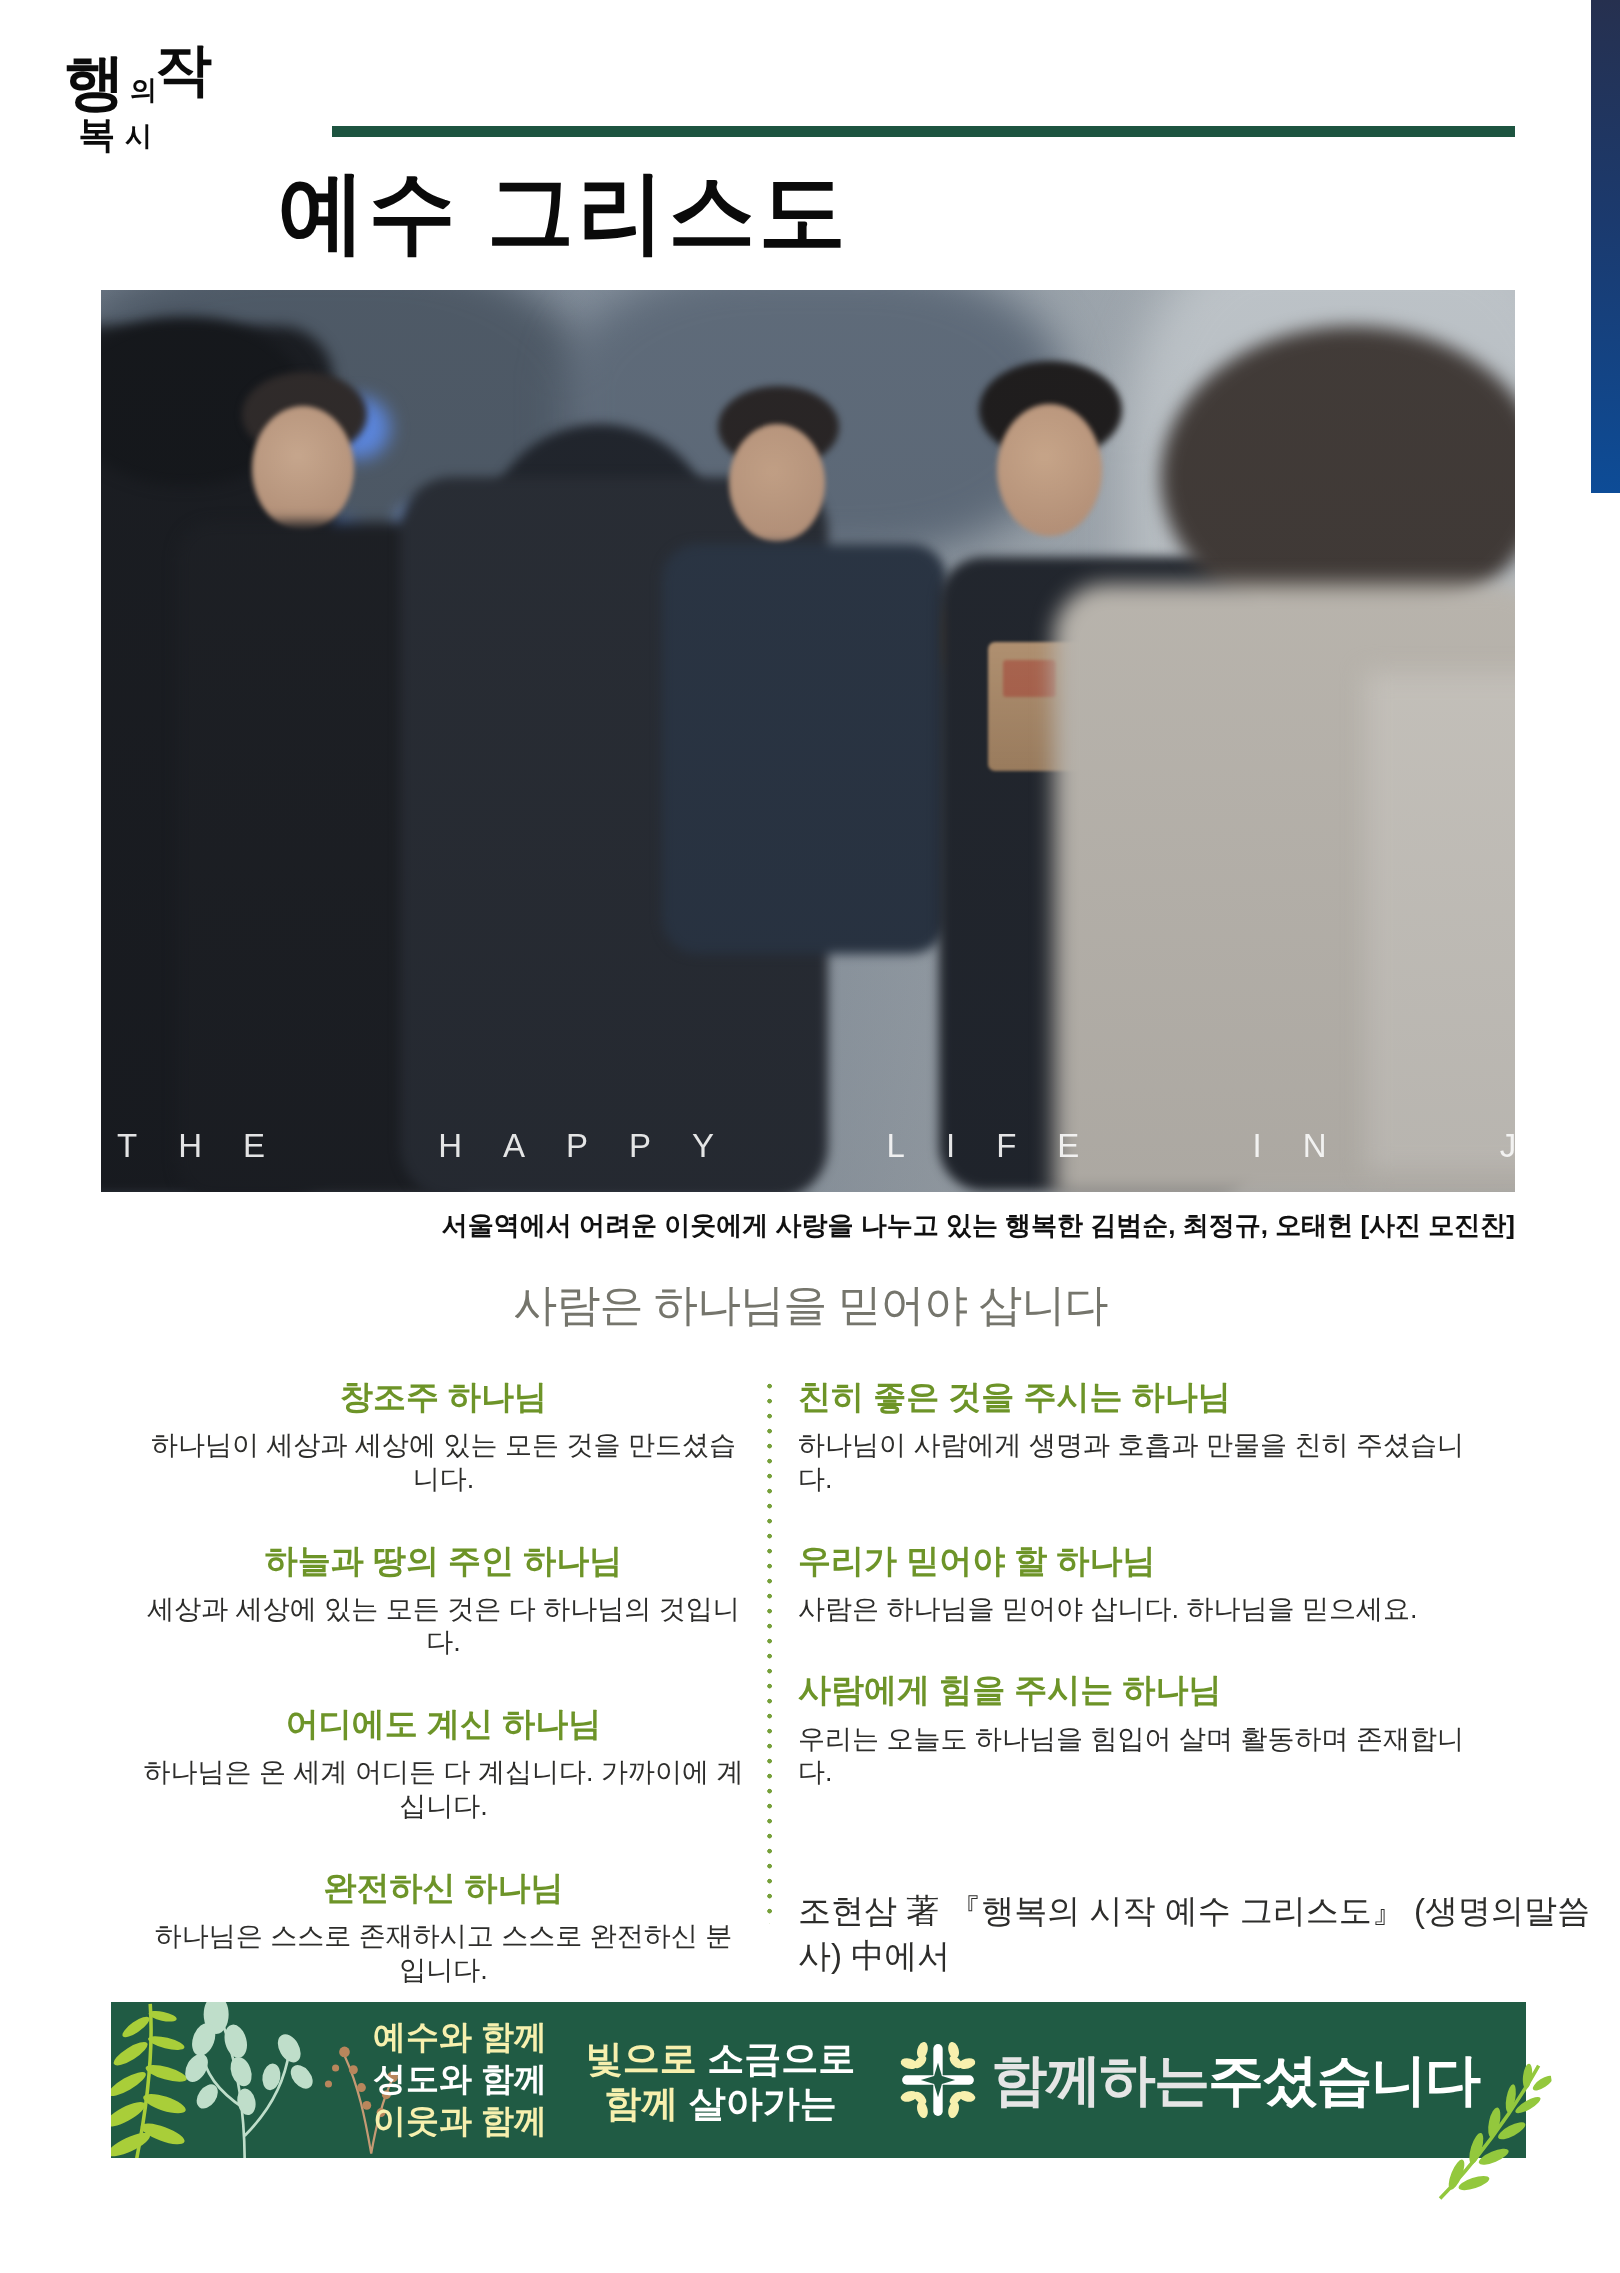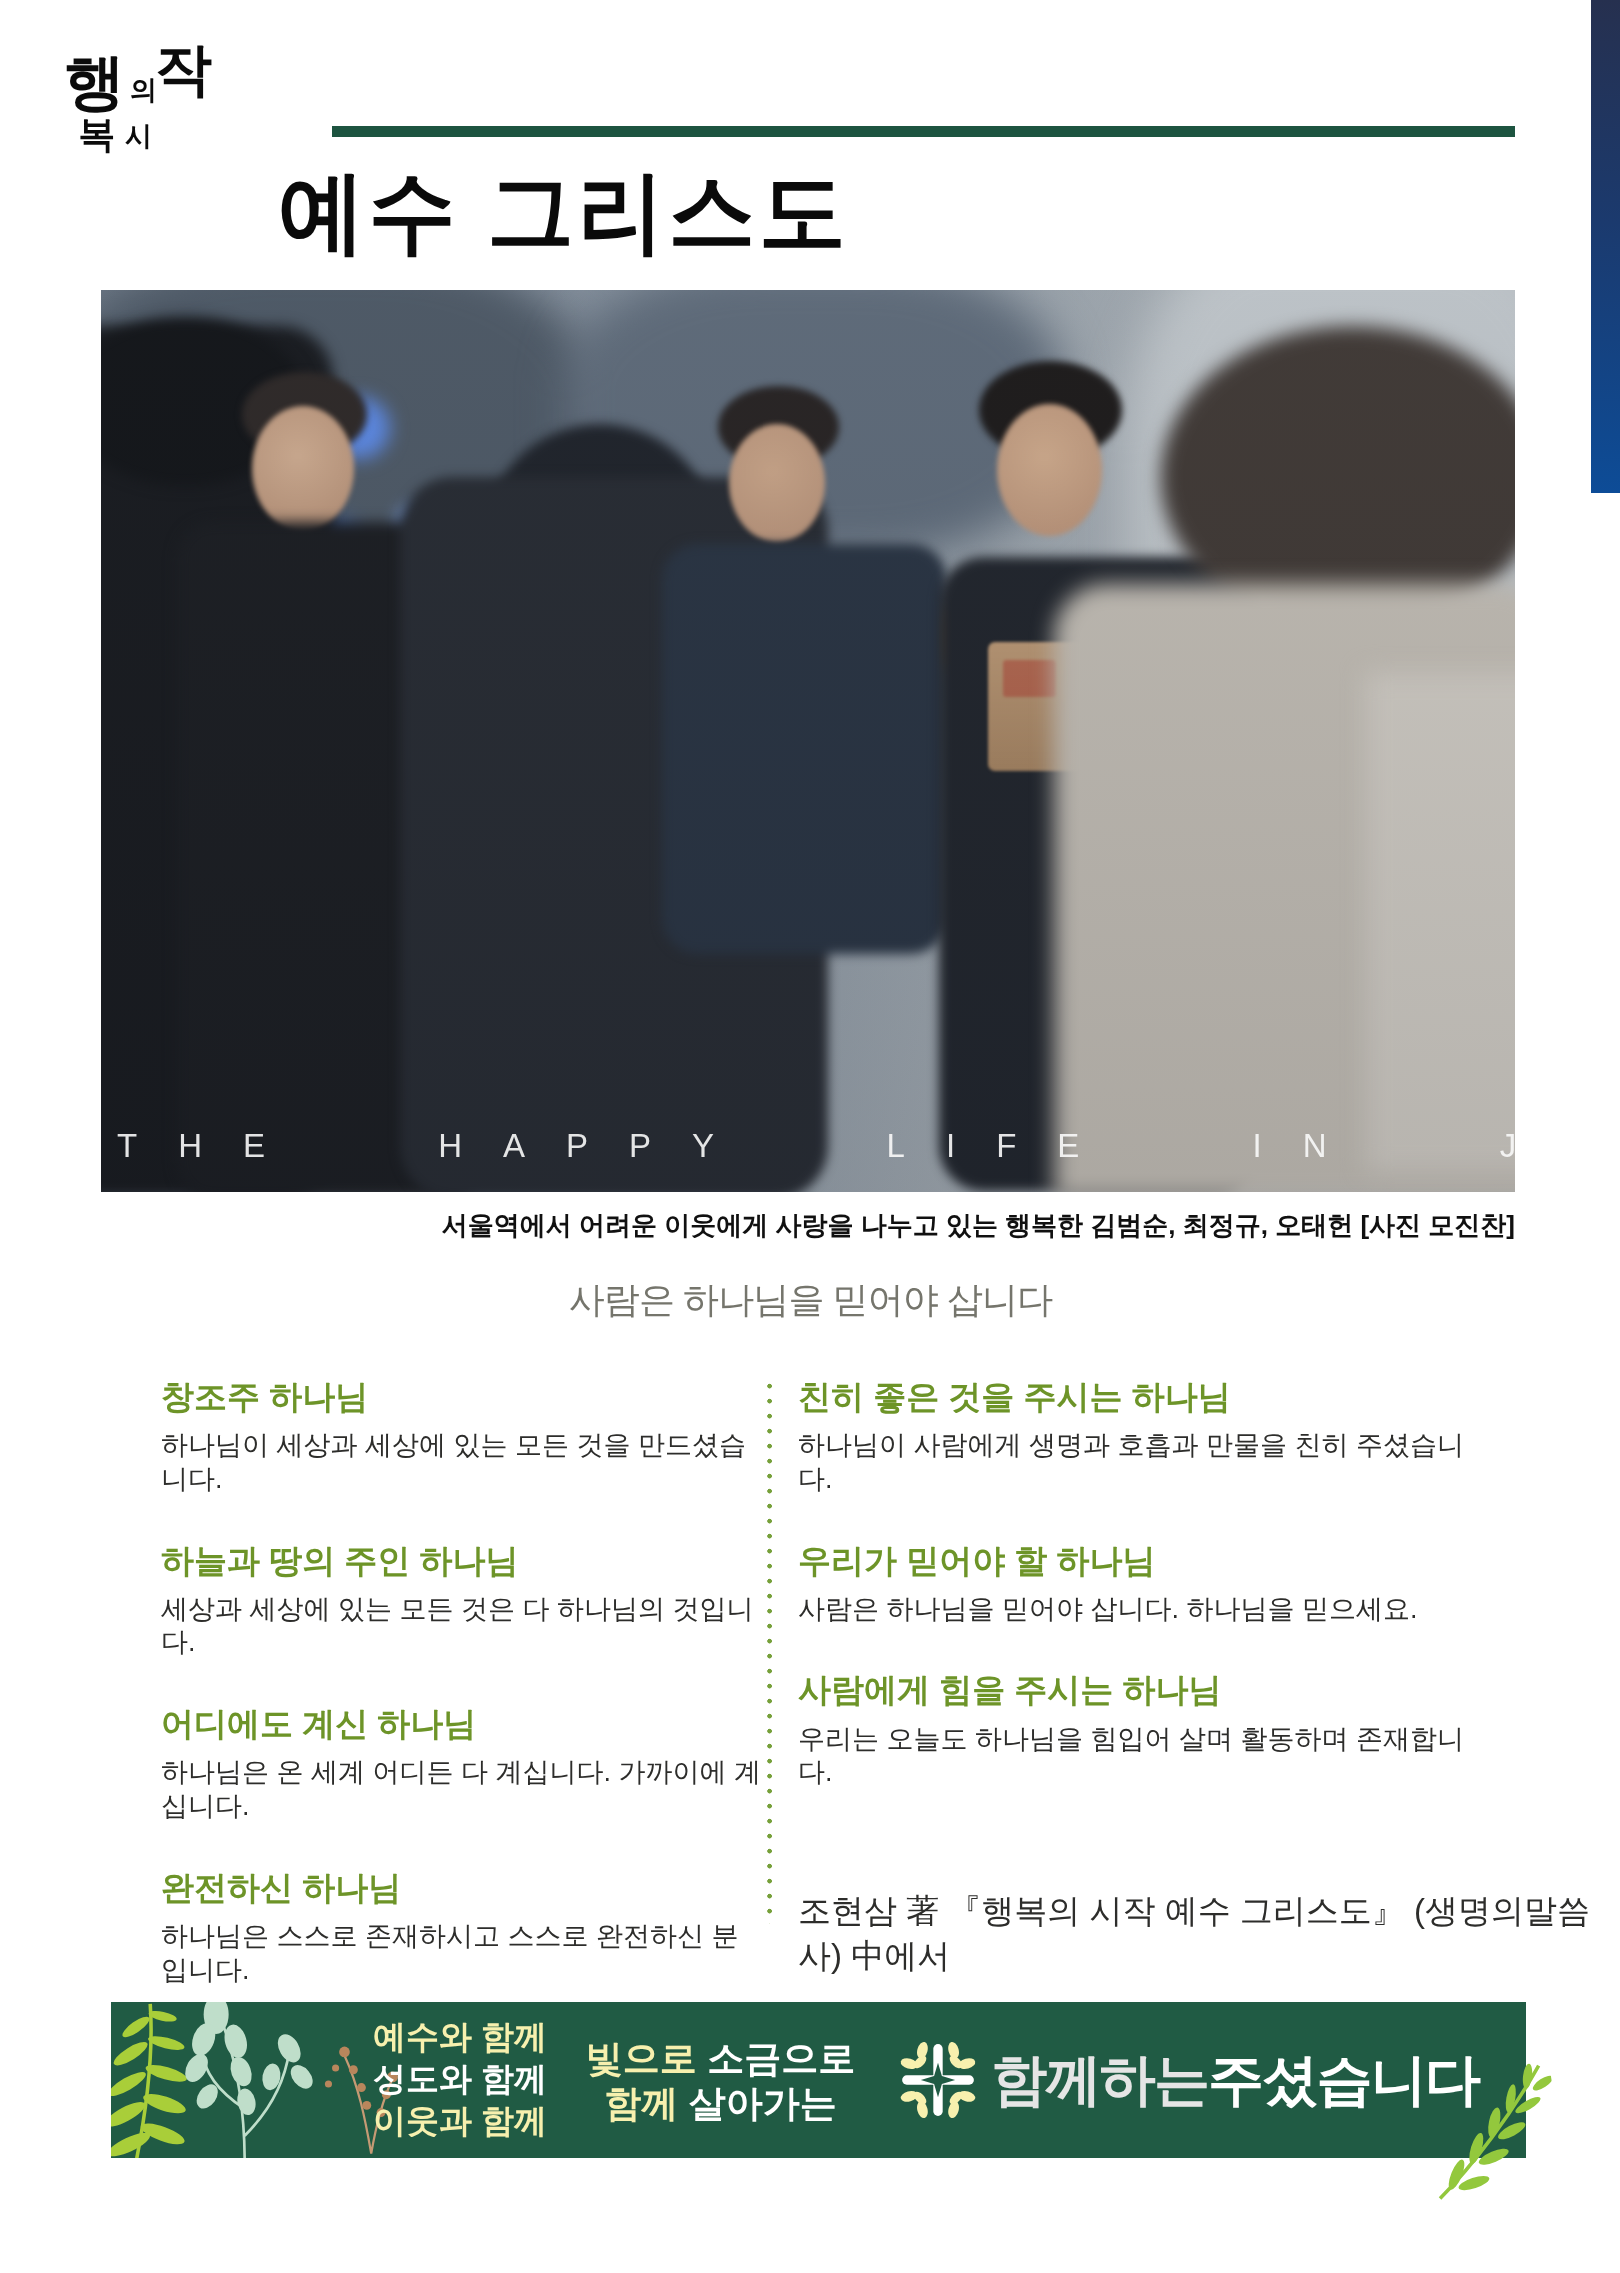--- a/index.html
+++ b/index.html
@@ -55,24 +55,24 @@
   .body-beige{left:953px;top:294px;width:499px;height:615px;background:#c9c2b7;filter:blur(10.7px);border-radius:53px 53px 0 0;}
   .beige-hi{left:1265px;top:383px;width:196px;height:499px;background:#d7d1c7;filter:blur(12.5px);}
   .photo-tint{left:0;top:0;width:100%;height:100%;background:linear-gradient(180deg,rgba(90,105,125,.10),rgba(40,50,65,.18));}
   .photo-overlay-text{left:16px;bottom:27px;width:1390px;font-size:33px;font-weight:400;
     color:rgba(250,250,250,.9);letter-spacing:41px;word-spacing:82px;white-space:nowrap;}
 
   .photo-caption{position:absolute;left:101px;top:1208px;width:1414px;text-align:right;
     font-size:26px;font-weight:600;color:#101010;}
 
   .section-heading{position:absolute;left:0;top:1276px;width:1621px;text-align:center;
-    font-size:36px;font-weight:500;color:#75756c;letter-spacing:-0.9px;}
-
-  
-  .col-left{position:absolute;left:161px;top:1377px;width:601px;text-align:left;}
+    font-size:44px;font-weight:500;color:#75756c;letter-spacing:-0.9px;}
+
+  
+  .col-left{position:absolute;left:143px;top:1377px;width:601px;text-align:center;}
   .col-right{position:absolute;left:798px;top:1377px;width:686px;text-align:left;}
   .doc-item{margin:0 0 44px 0;}
   .doc-item h3{margin:0 0 12.5px 0;font-size:33px;font-weight:700;color:#6d9428;line-height:1.2;}
   .doc-item p{margin:0;font-size:27px;font-weight:400;color:#2d2d2b;line-height:1.25;}
   .divider{position:absolute;left:767px;top:1379px;width:5.3px;height:545px;
     background-image:radial-gradient(circle 2.3px at 2.7px 7.1px,#76a03a 2.1px,transparent 2.7px);
     background-size:5.3px 15px;background-repeat:repeat-y;}
   .attribution{position:absolute;left:798px;top:1889px;font-size:33px;color:#2d2d2b;}
 
   

